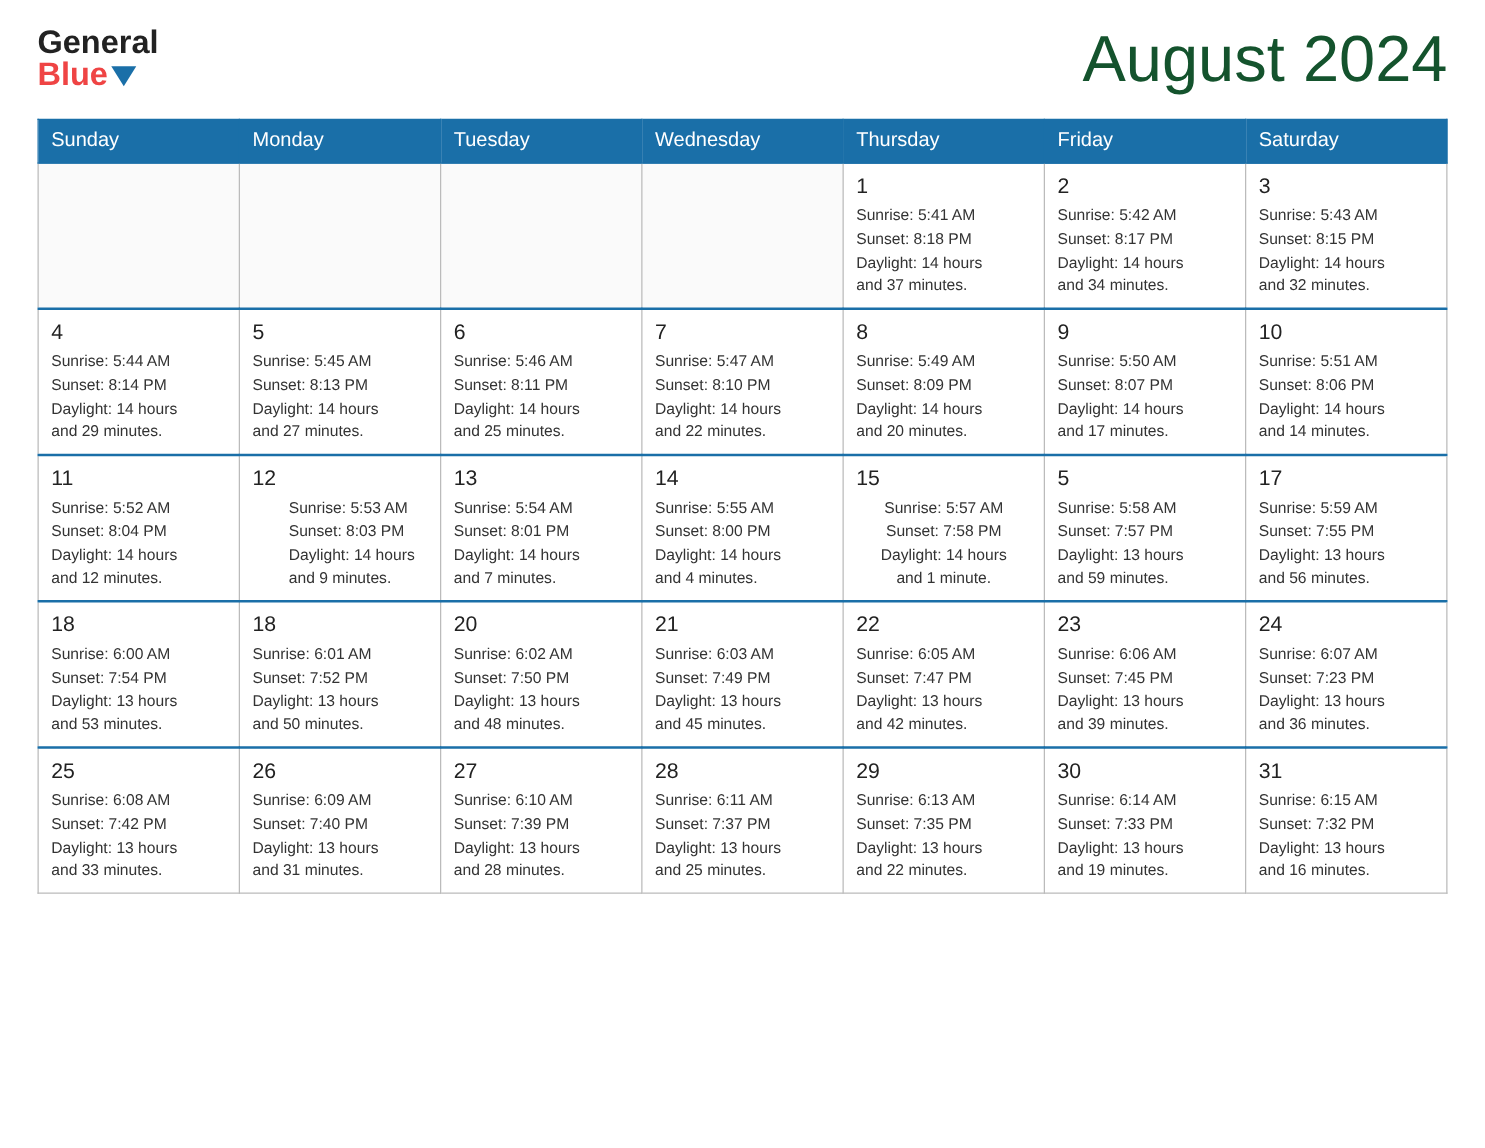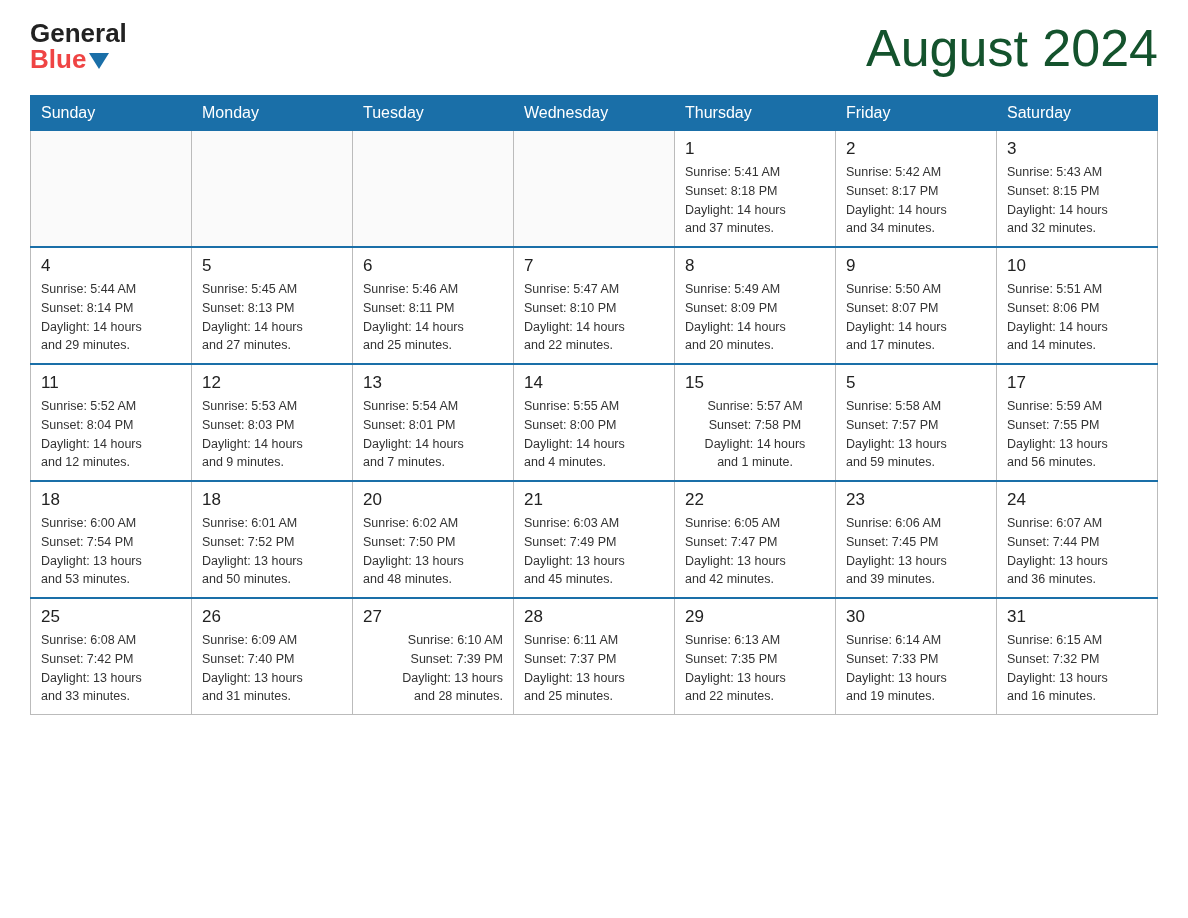--- a/index.html
+++ b/index.html
@@ -214,21 +214,21 @@
       <tr>
         <td>
           <span class="day-number">11</span>
           <div class="day-info" style="white-space: pre-line;">Sunrise: 5:52 AM
 Sunset: 8:04 PM
 Daylight: 14 hours
 and 12 minutes.</div>
         </td>
         <td>
           <span class="day-number">12</span>
-          <div class="day-info" style="white-space: pre-line;">Sunrise: 5:53 AM
+          <div class="day-info" style="white-space: pre-line; margin-left: 29px;">Sunrise: 5:53 AM
 Sunset: 8:03 PM
 Daylight: 14 hours
 and 9 minutes.</div>
         </td>
         <td>
           <span class="day-number">13</span>
           <div class="day-info" style="white-space: pre-line;">Sunrise: 5:54 AM
 Sunset: 8:01 PM
 Daylight: 14 hours
 and 7 minutes.</div>
@@ -301,21 +301,21 @@
         <td>
           <span class="day-number">23</span>
           <div class="day-info" style="white-space: pre-line;">Sunrise: 6:06 AM
 Sunset: 7:45 PM
 Daylight: 13 hours
 and 39 minutes.</div>
         </td>
         <td>
           <span class="day-number">24</span>
           <div class="day-info" style="white-space: pre-line;">Sunrise: 6:07 AM
-Sunset: 7:44 PM
+Sunset: 7:23 PM
 Daylight: 13 hours
 and 36 minutes.</div>
         </td>
       </tr>
       <tr>
         <td>
           <span class="day-number">25</span>
           <div class="day-info" style="white-space: pre-line;">Sunrise: 6:08 AM
 Sunset: 7:42 PM
 Daylight: 13 hours
@@ -323,21 +323,21 @@
         </td>
         <td>
           <span class="day-number">26</span>
           <div class="day-info" style="white-space: pre-line;">Sunrise: 6:09 AM
 Sunset: 7:40 PM
 Daylight: 13 hours
 and 31 minutes.</div>
         </td>
         <td>
           <span class="day-number">27</span>
-          <div class="day-info" style="white-space: pre-line; text-align: right;">Sunrise: 6:10 AM
+          <div class="day-info" style="white-space: pre-line;">Sunrise: 6:10 AM
 Sunset: 7:39 PM
 Daylight: 13 hours
 and 28 minutes.</div>
         </td>
         <td>
           <span class="day-number">28</span>
           <div class="day-info" style="white-space: pre-line;">Sunrise: 6:11 AM
 Sunset: 7:37 PM
 Daylight: 13 hours
 and 25 minutes.</div>

